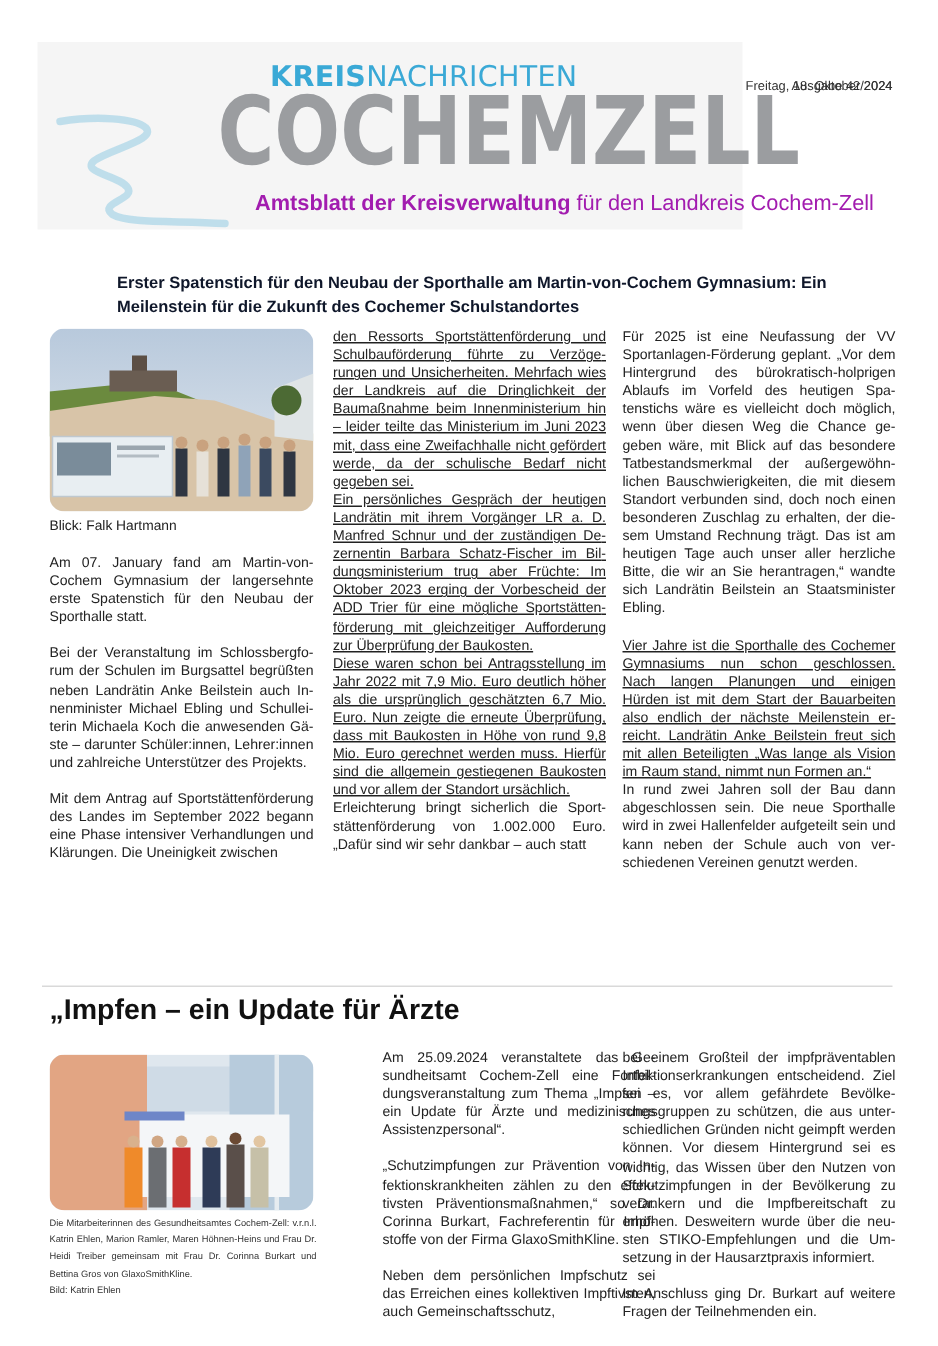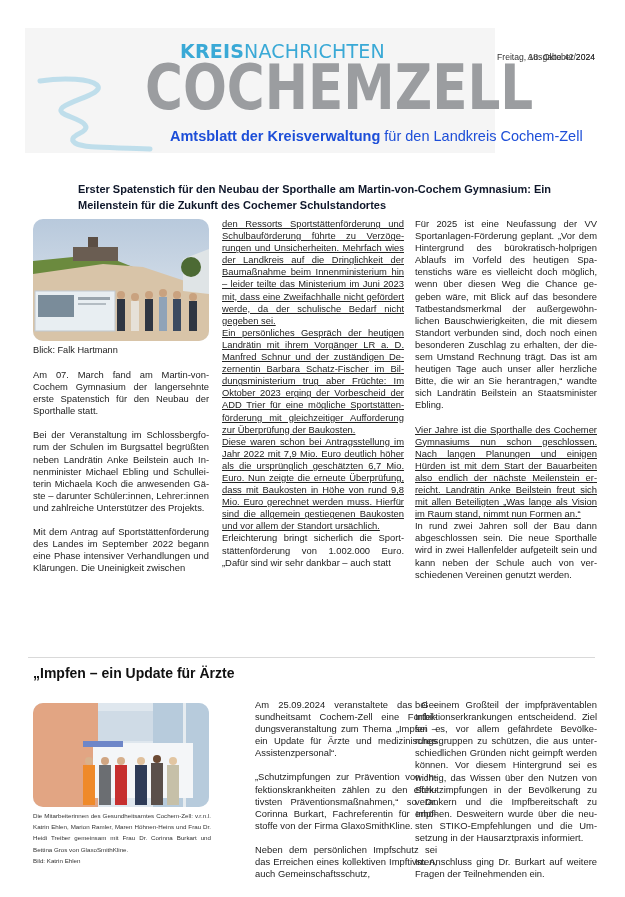--- a/index.html
+++ b/index.html
@@ -10,35 +10,35 @@
     .topline .l { position: absolute; left: 0; top: 0; }
     .topline .c { position: absolute; left: 0; right: 0; text-align: right; top: 0; }
     .topline .r { position: absolute; right: 0; top: 0; }
 
     .masthead { position: absolute; top: 28px; left: 25px; width: 470px; height: 125px; background: #f5f5f5; }
     .river { position: absolute; left: 10px; top: 45px; width: 120px; height: 80px; }
     .kreis { position: absolute; left: 155px; top: 12px; font-size: 19px; letter-spacing: 0.2px; color: #3aa9d6; font-family: "DejaVu Sans", sans-serif; text-align: center; }
     .kreis b { font-weight: bold; }
     .kreis span { font-weight: normal; }
     .cochem { position: absolute; left: 120px; top: 28px; font-family: "DejaVu Sans", sans-serif; font-weight: bold; font-size: 63px; color: #9b9da0; letter-spacing: 0px; transform: scaleX(0.82); transform-origin: left top; line-height: 1; }
-    .tagline { position: absolute; left: 145px; top: 100px; font-size: 14.5px; color: #1d4ed8; white-space: nowrap; }
+    .tagline { position: absolute; left: 145px; top: 100px; font-size: 14.5px; color: #a21caf; white-space: nowrap; }
     .tagline b { font-weight: bold; }
 
     .art1-title { position: absolute; top: 182px; left: 33px; right: 30px; font-size: 11px; font-weight: bold; line-height: 15.5px; color: #0f172a; margin-left: 45px; }
 
     .col { position: absolute; font-size: 9.4px; line-height: 12.1px; color: #222; text-align: justify; hyphens: manual; }
     .col p { margin-bottom: 12px; }
     .col p.tight { margin-bottom: 0; text-decoration: underline; }
 
     .photo1 { position: absolute; left: 33px; top: 219px; width: 176px; height: 122px; border-radius: 10px; overflow: hidden; }
     .cap1 { position: absolute; left: 33px; top: 345px; font-size: 9.2px; color: #222; }
 
     .divider { position: absolute; top: 657px; left: 28px; right: 30px; height: 1px; background: #d9d9d9; }
 
-    .art2-title { position: absolute; top: 666px; left: 33px; font-size: 14px; font-weight: bold; line-height: 15.5px; color: #111; }
+    .art2-title { position: absolute; top: 666px; left: 33px; font-size: 19px; font-weight: bold; line-height: 15.5px; color: #111; }
 
     .photo2 { position: absolute; left: 33px; top: 703px; width: 176px; height: 104px; border-radius: 10px; overflow: hidden; }
     .cap2 { position: absolute; left: 33px; top: 810px; width: 178px; font-size: 6.2px; line-height: 11.2px; color: #333; text-align: justify; }
   </style>
 </head>
 <body>
 
 <div class="topline">
   <span class="l">Jahrgang 1</span>
   <span class="c">Freitag, 18. Oktober 2024</span>
@@ -91,21 +91,21 @@
       <rect x="140" y="80" width="8" height="32" fill="#3b4a60"></rect>
         <circle cx="144" cy="76" r="4" fill="#c9a27f"></circle>
       <rect x="156" y="82" width="8" height="30"></rect>
         <circle cx="160" cy="78" r="4" fill="#c9a27f"></circle>
     </g>
   </svg>
 </div>
 <div class="cap1">Blick: Falk Hartmann</div>
 
 <div class="col" style="left:33px; top:369px; width:176px;">
-  <p>Am 07. March fand am Martin-von-Cochem Gymnasium der langersehnte erste Spatenstich für den Neubau der Sporthalle statt.</p>
+  <p>Am 07. January fand am Martin-von-Cochem Gymnasium der langersehnte erste Spatenstich für den Neubau der Sporthalle statt.</p>
   <p>Bei der Veranstaltung im Schlossbergfo­rum der Schulen im Burgsattel begrüßten neben Landrätin Anke Beilstein auch In­nenminister Michael Ebling und Schullei­terin Michaela Koch die anwesenden Gä­ste – darunter Schüler:innen, Lehrer:innen und zahlreiche Unterstützer des Projekts.</p>
   <p>Mit dem Antrag auf Sportstättenförderung des Landes im September 2022 begann eine Phase intensiver Verhandlungen und Klärungen. Die Uneinigkeit zwischen</p>
 </div>
 
 <div class="col" style="left:222px; top:218px; width:182px;">
   <p class="tight">den Ressorts Sportstättenförderung und Schulbauförderung führte zu Verzöge­rungen und Unsicherheiten. Mehrfach wies der Landkreis auf die Dringlichkeit der Baumaßnahme beim Innenministeri­um hin – leider teilte das Ministerium im Juni 2023 mit, dass eine Zweifachhalle nicht gefördert werde, da der schulische Bedarf nicht gegeben sei.</p>
   <p class="tight">Ein persönliches Gespräch der heutigen Landrätin mit ihrem Vorgänger LR a. D. Manfred Schnur und der zuständigen De­zernentin Barbara Schatz-Fischer im Bil­dungsministerium trug aber Früchte: Im Oktober 2023 erging der Vorbescheid der ADD Trier für eine mögliche Sportstätten­förderung mit gleichzeitiger Aufforderung zur Überprüfung der Baukosten.</p>
   <p class="tight">Diese waren schon bei Antragsstellung im Jahr 2022 mit 7,9 Mio. Euro deutlich höher als die ursprünglich geschätzten 6,7 Mio. Euro. Nun zeigte die erneute Überprüfung, dass mit Baukosten in Höhe von rund 9,8 Mio. Euro gerechnet werden muss. Hierfür sind die allgemein gestiegenen Baukosten und vor allem der Standort ursächlich.</p>
   <p>Erleichterung bringt sicherlich die Sport­stättenförderung von 1.002.000 Euro. „Dafür sind wir sehr dankbar – auch statt</p>
 </div>

